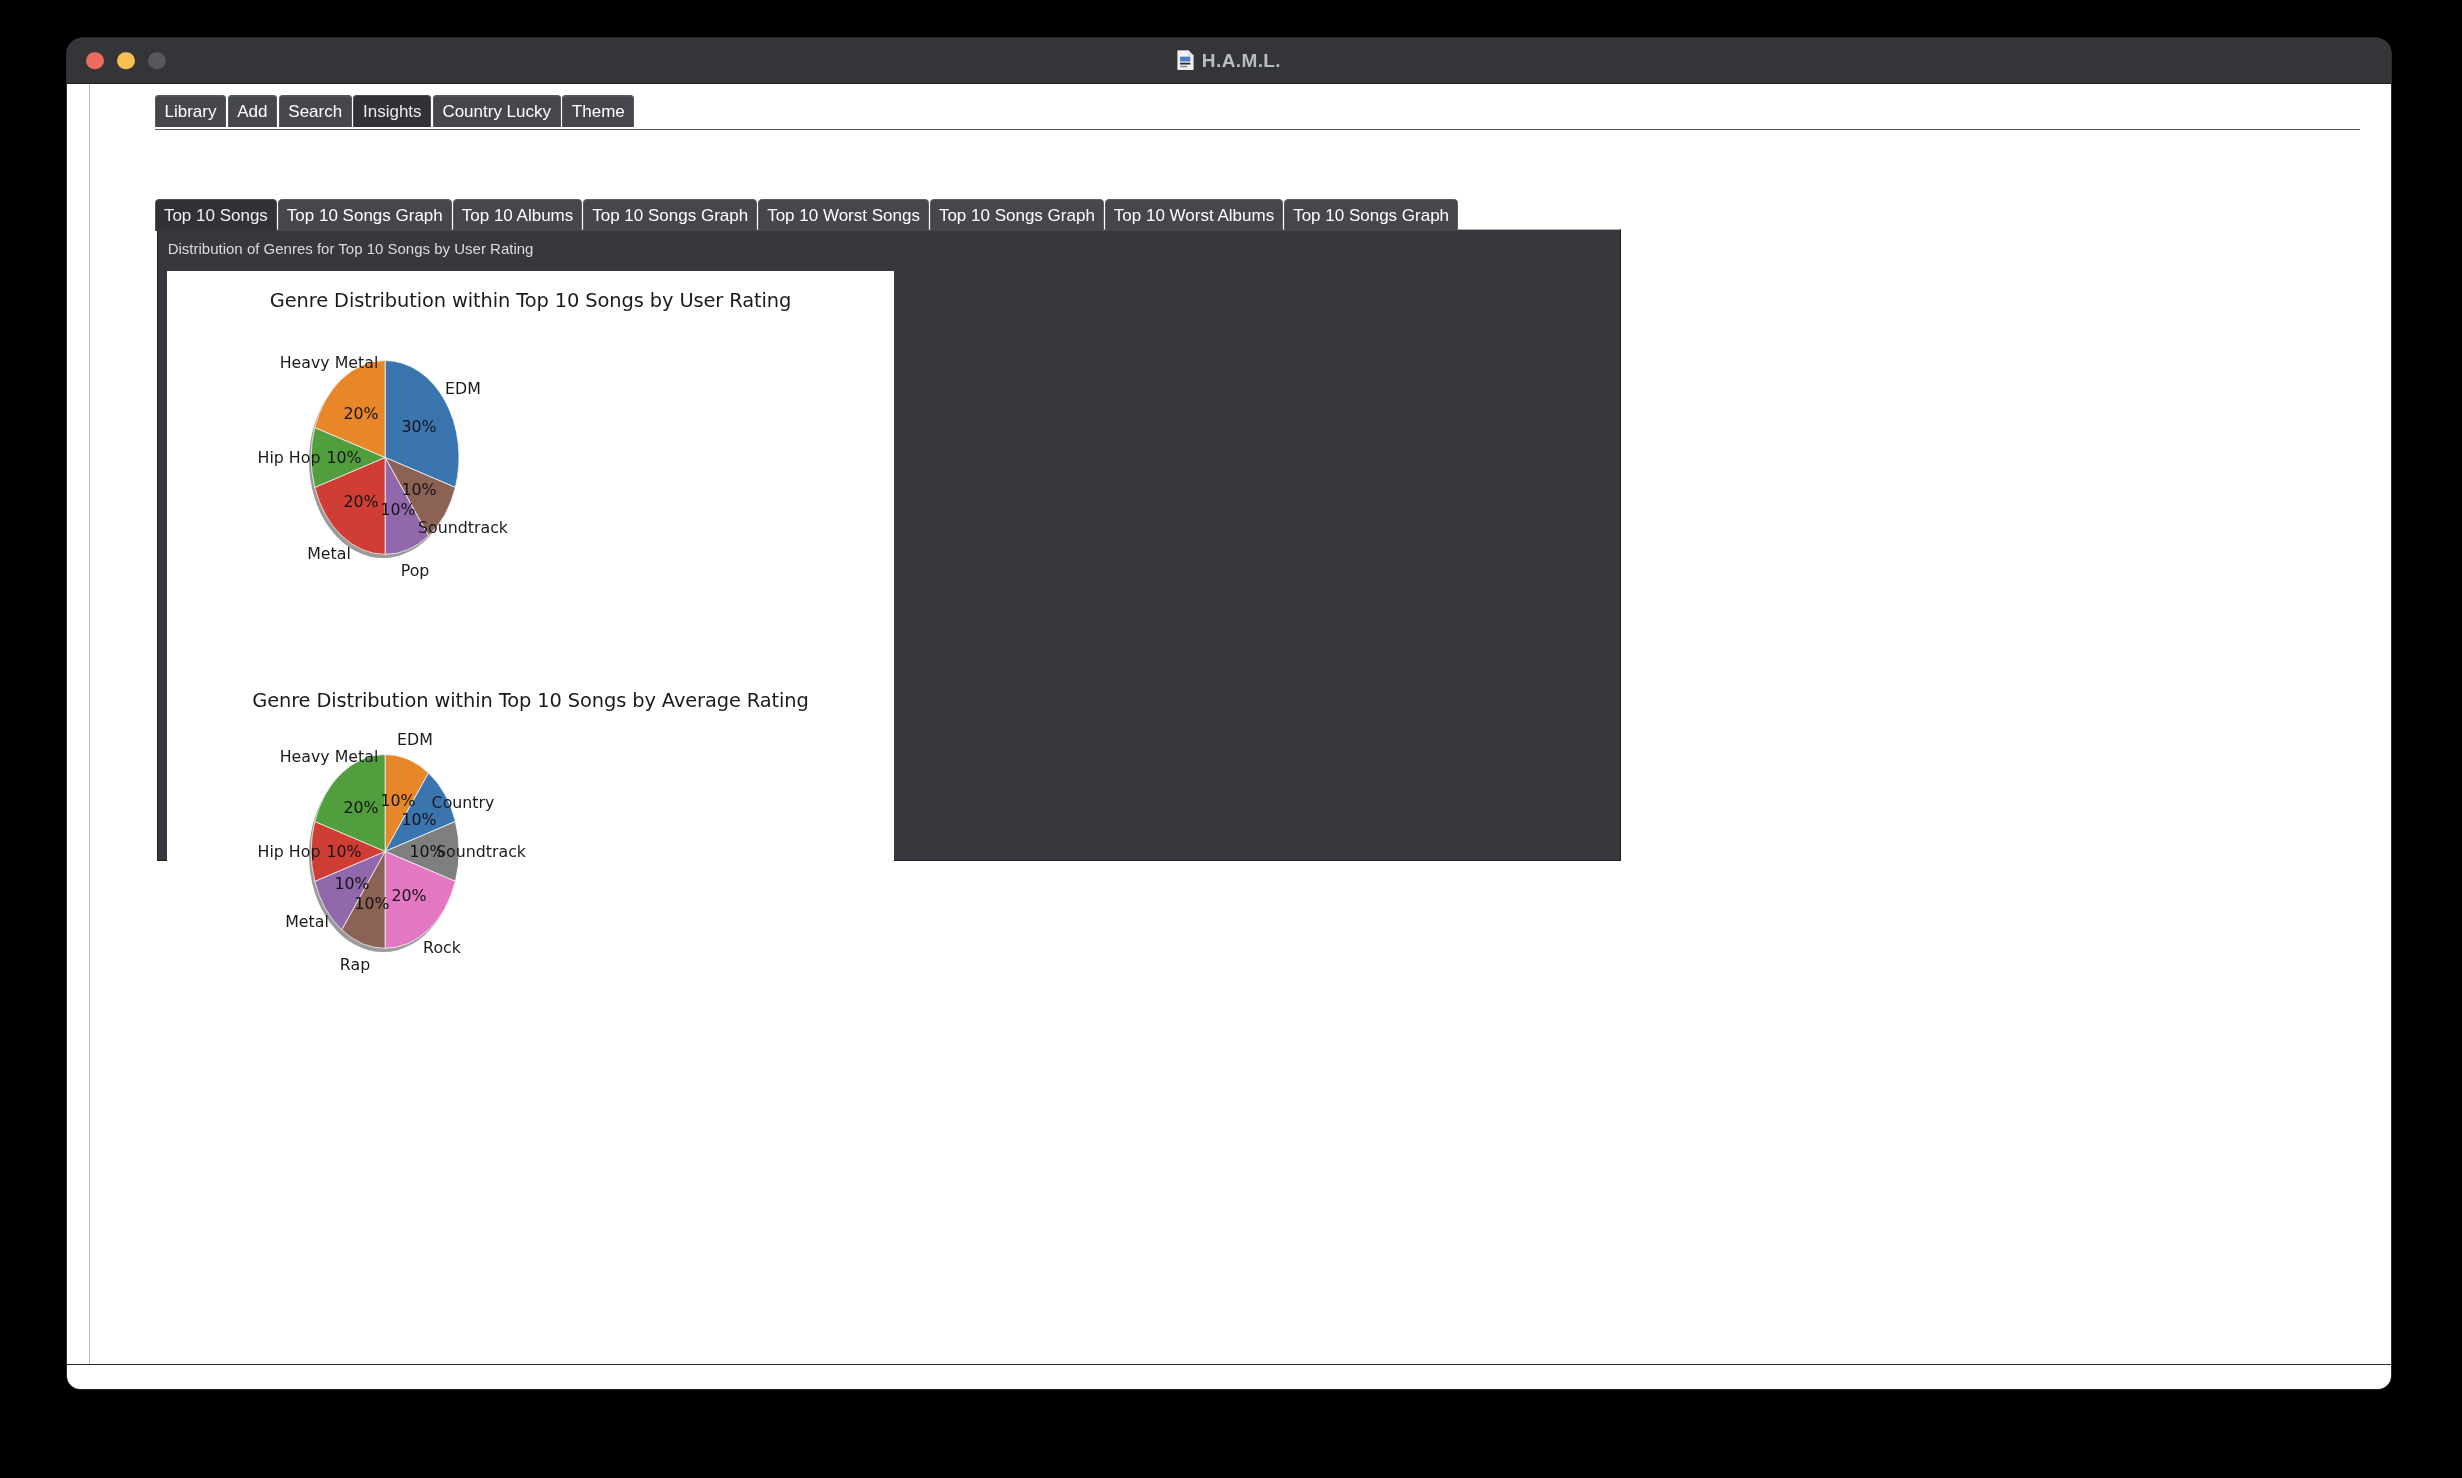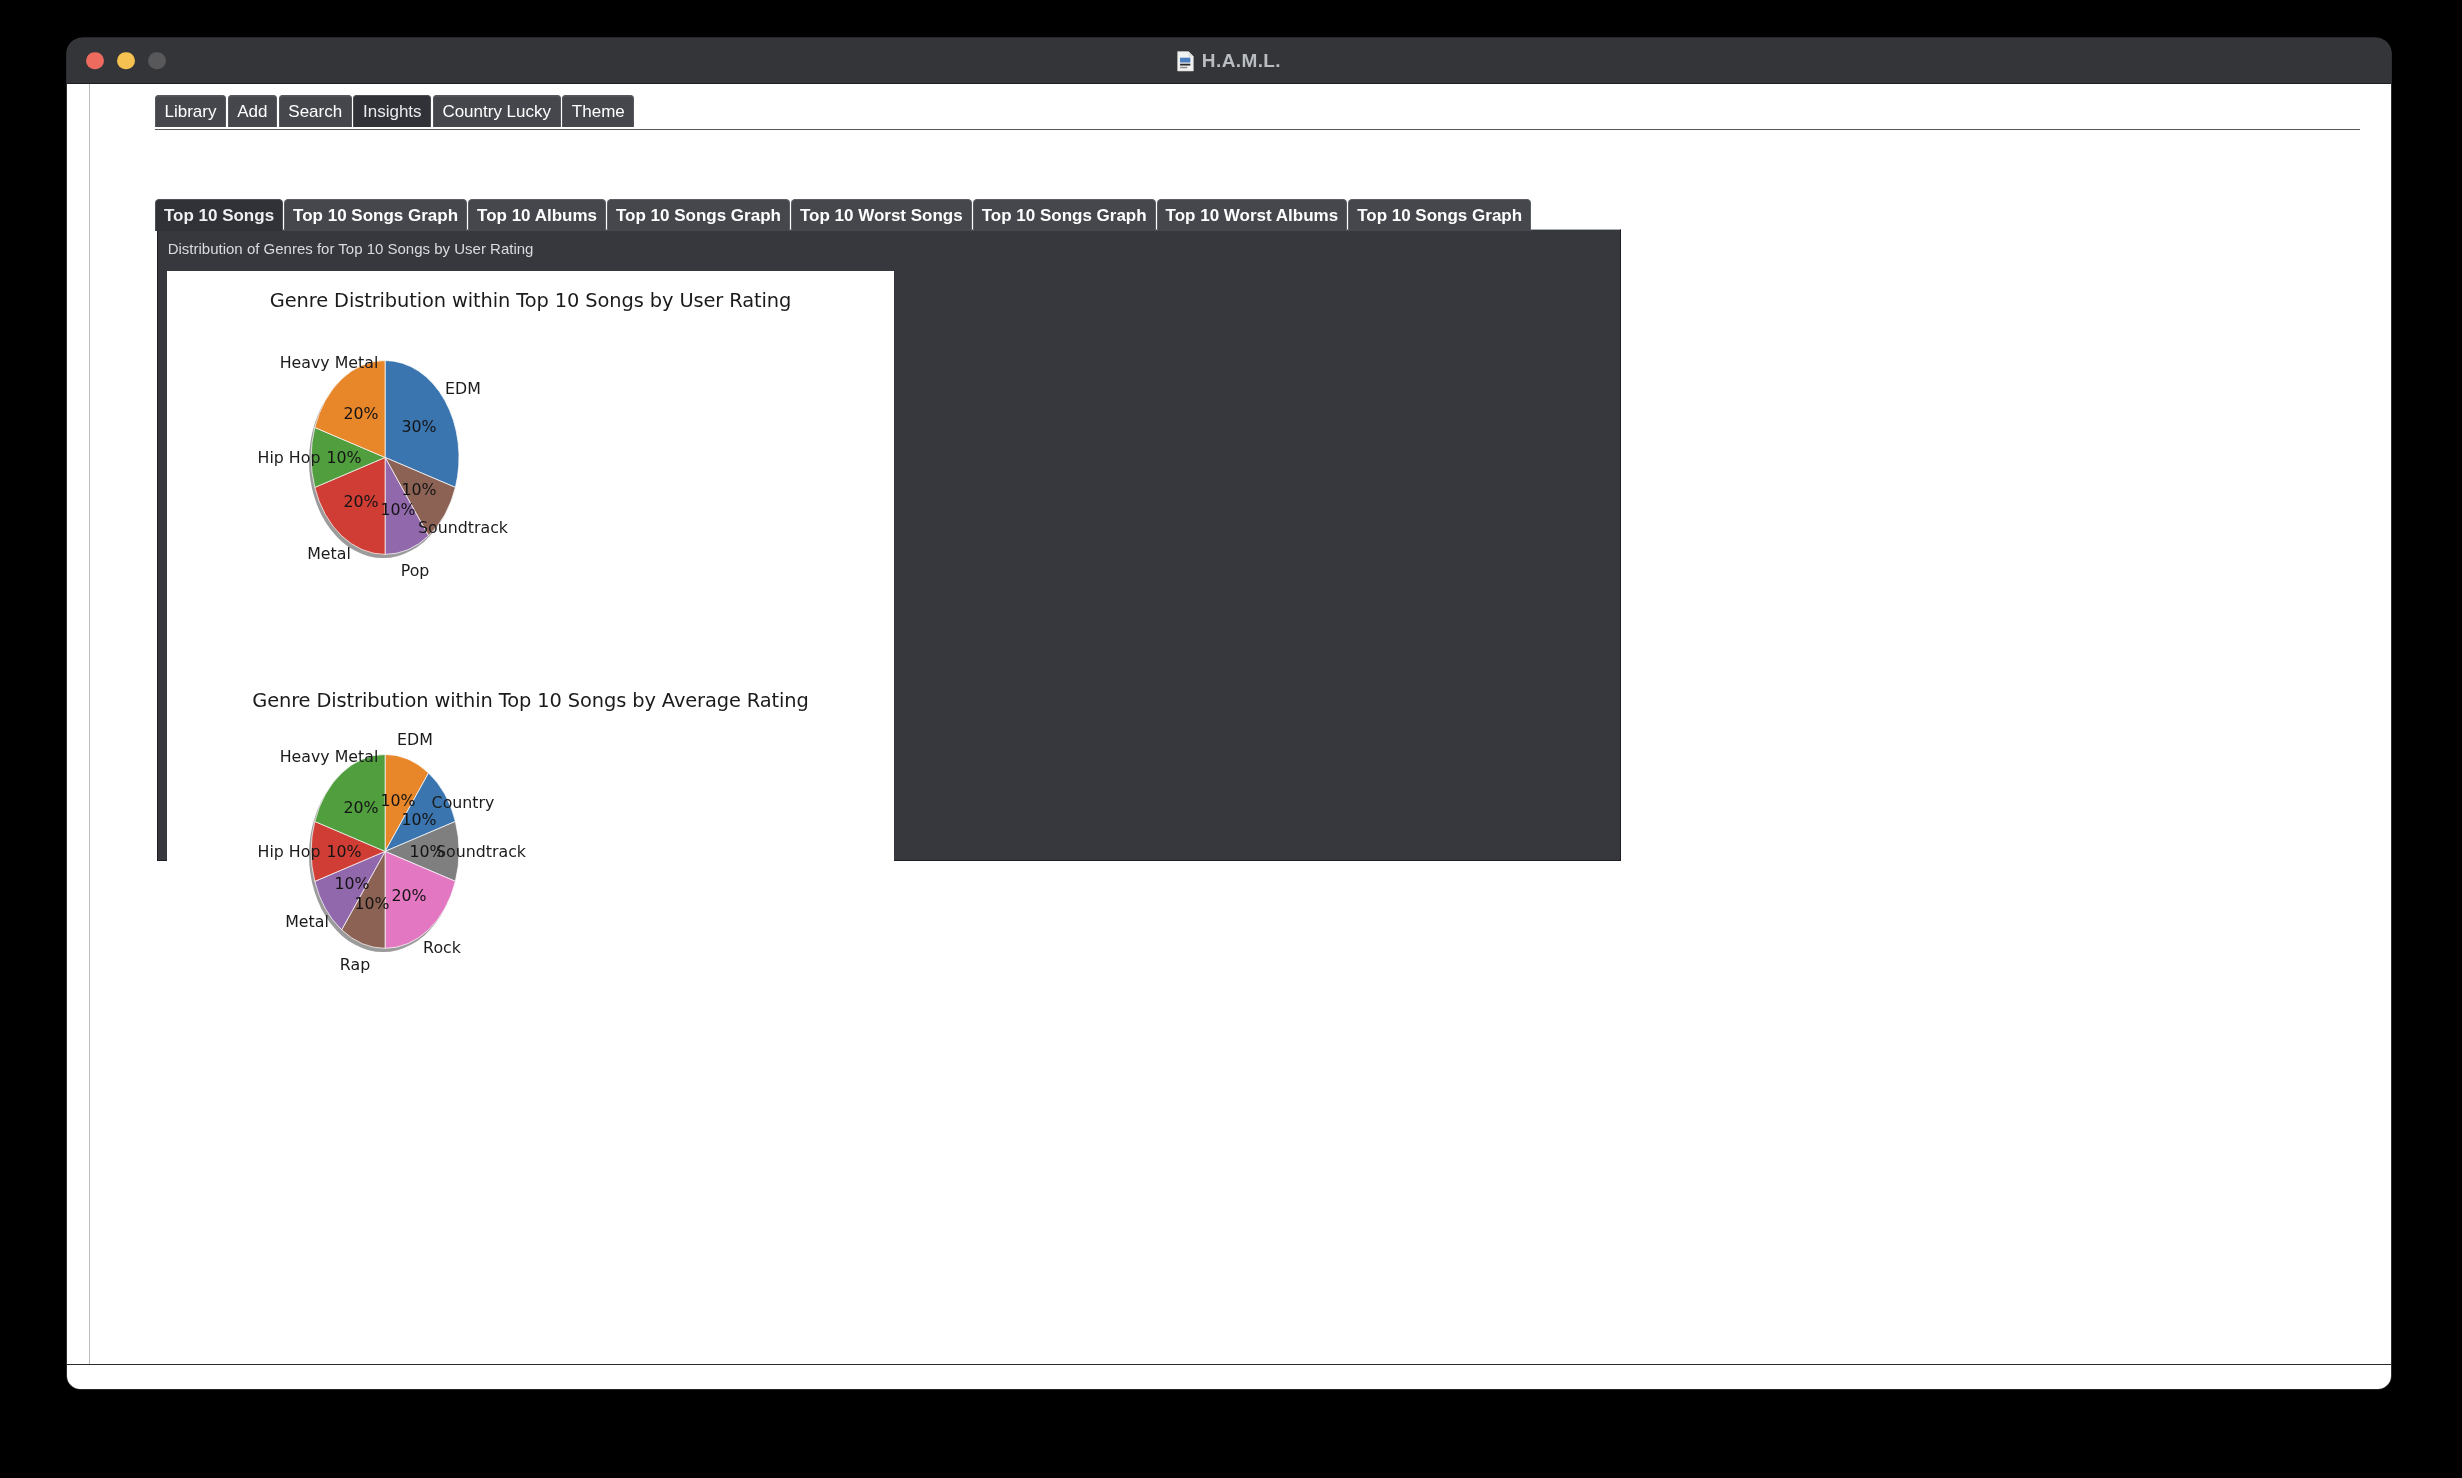--- a/index.html
+++ b/index.html
@@ -34,21 +34,21 @@
     display: flex; gap: 13.3px;
   }
   .light { width: 17.6px; height: 17.6px; border-radius: 50%; }
   .light.red    { background: #ec6a5e; }
   .light.yellow { background: #f5c150; }
   .light.gray   { background: #58585a; }
 
   #title-center {
     position: absolute; left: 0; right: 0; top: 50%;
     transform: translateY(-50%);
-    display: flex; align-items: flex-end; justify-content: center;
+    display: flex; align-items: flex-start; justify-content: center;
     gap: 7.9px;
     pointer-events: none;
   }
   #doc-icon {
     width: 17px; height: 20.6px; position: relative; display: block;
   }
   #title-text {
     color: #b9bcc0;
     font-size: 19px;
     font-weight: bold;
@@ -98,21 +98,20 @@
     z-index: 1;
   }
 
   
   #sub-tabs {
     position: absolute;
     left: 88px; top: 115px;
     display: flex;
     align-items: flex-start;
     z-index: 3;
-    font-weight: bold;
   }
   .stab {
     background: #45474d;
     color: #ffffff;
     font-size: 17px;
     line-height: 1;
     padding: 6.7px 7.9px 7.3px 7.9px;
     border-radius: 4.2px 4.2px 0 0;
     border: 0.6px solid #5b5e65;
     border-bottom: none;

